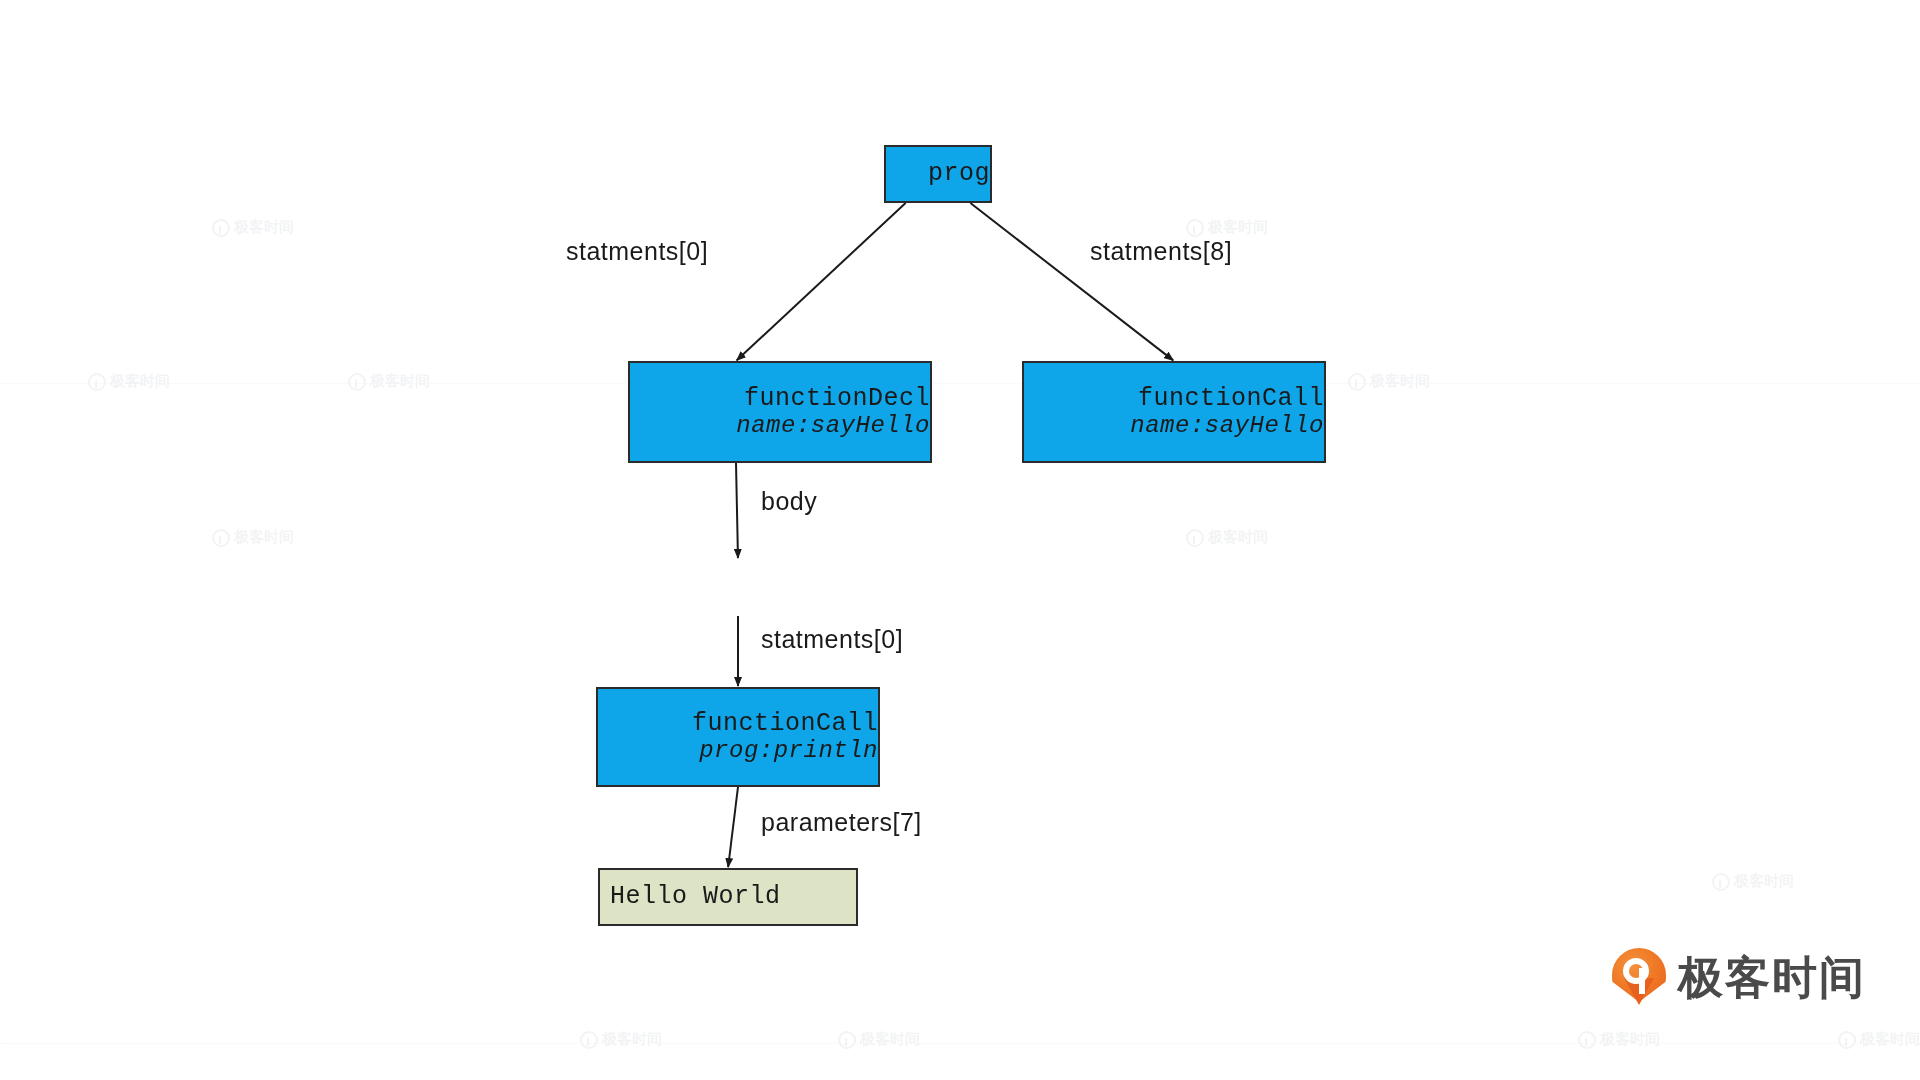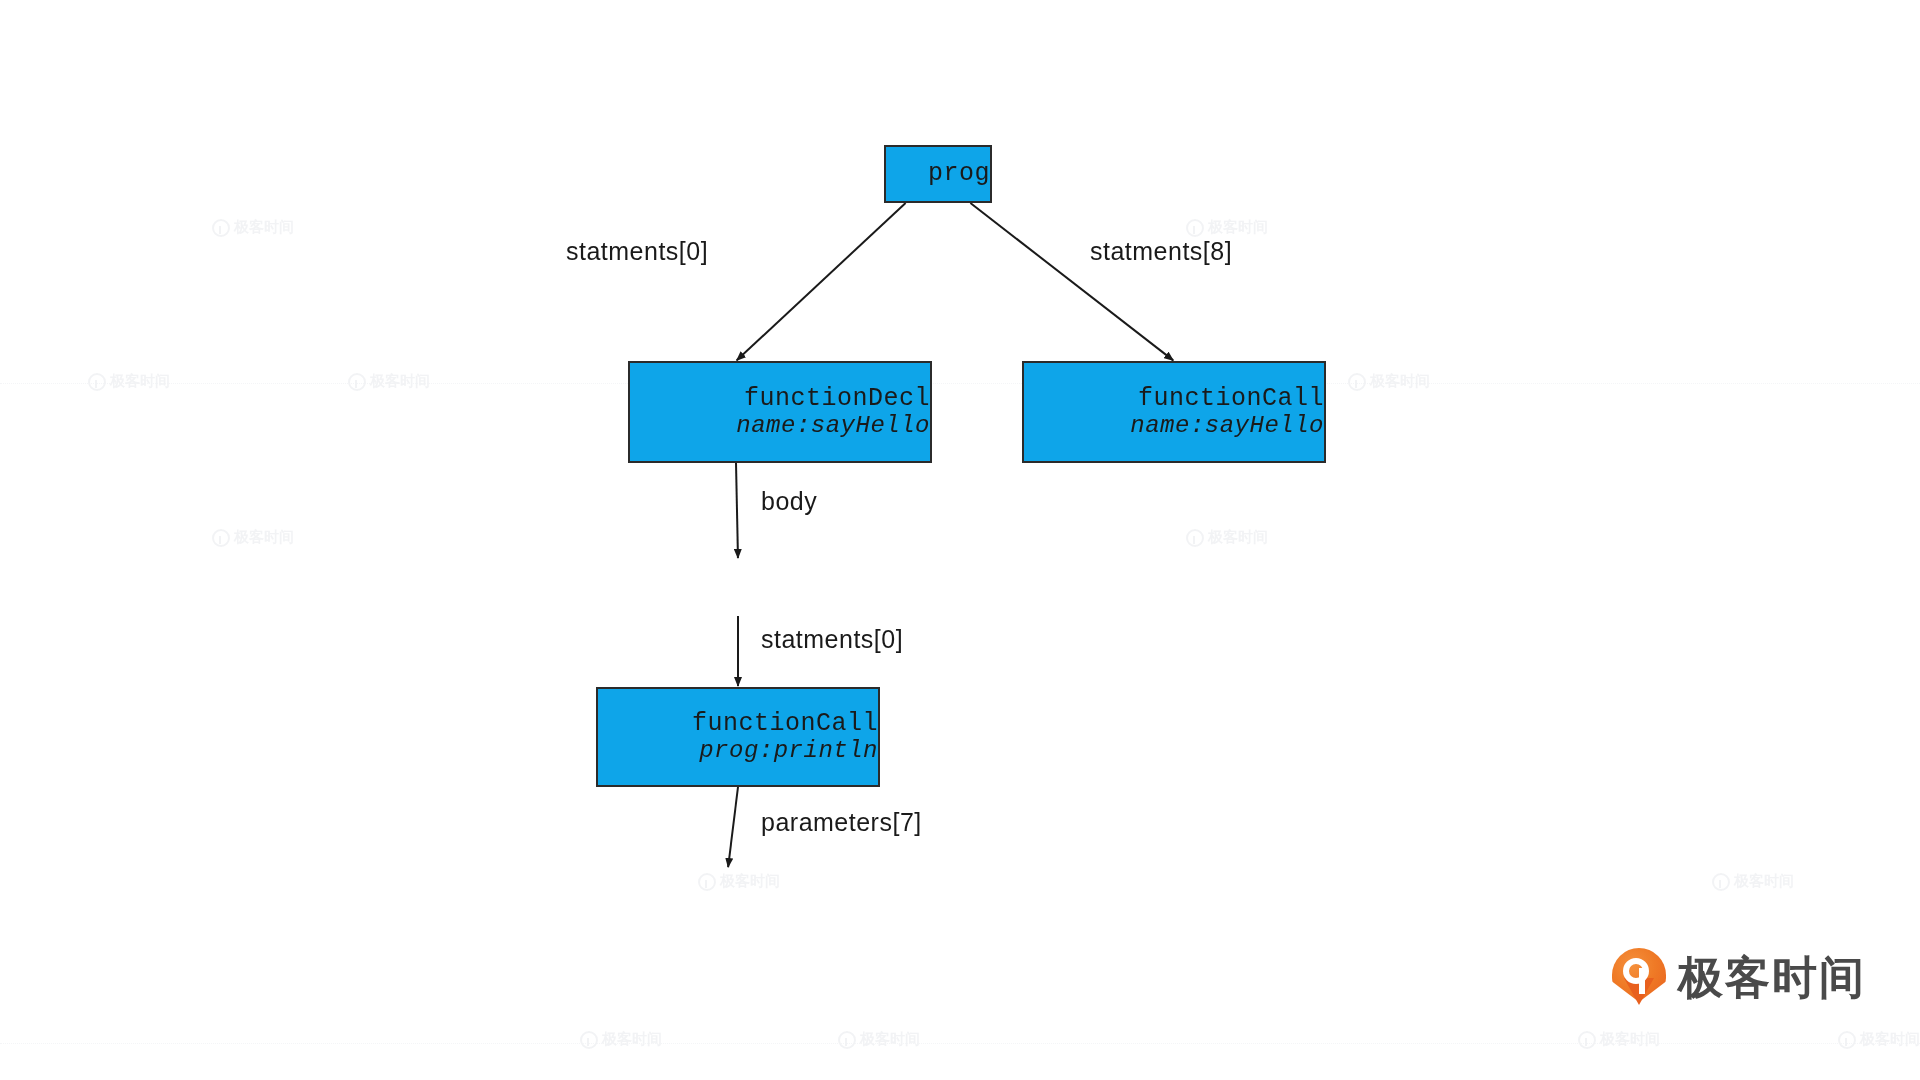--- a/index.html
+++ b/index.html
@@ -264,20 +264,23 @@
     <span class="line1">functionCall</span>
     <span class="line2">name:sayHello</span>
   </div>
 
 
   <div class="node" style="left:596px;top:687px;width:284px;height:100px;">
     <span class="line1">functionCall</span>
     <span class="line2">prog:println</span>
   </div>
 
+  <div class="node terminal" style="left:598px;top:868px;width:260px;height:58px;">
+    <span class="line1">Hello World</span>
+  </div>
 
   <div class="edge-label" style="left:566px;top:237px;"><span>statments[0]</span></div>
   <div class="edge-label" style="left:1090px;top:237px;"><span>statments[8]</span></div>
   <div class="edge-label" style="left:761px;top:487px;"><span>body</span></div>
   <div class="edge-label" style="left:761px;top:625px;"><span>statments[0]</span></div>
   <div class="edge-label" style="left:761px;top:808px;"><span>parameters[7]</span></div>
 </div>
 
 <div id="brand-logo">
   <span class="logo-mark">

